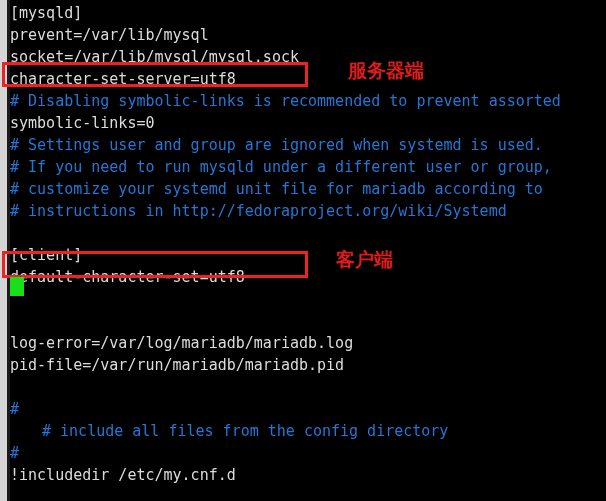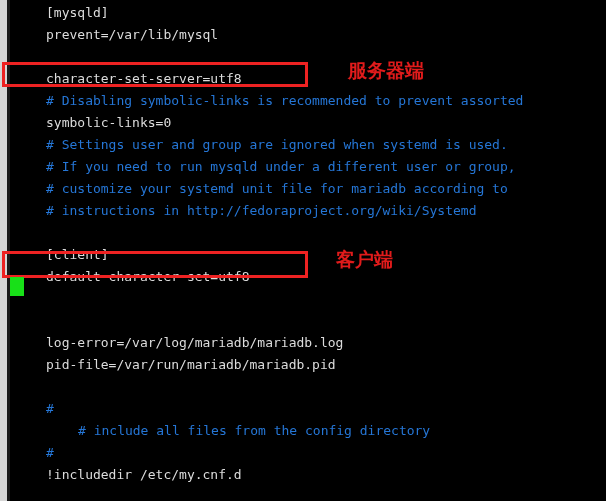--- a/index.html
+++ b/index.html
@@ -38,25 +38,24 @@
     left: 10px;
     top: 0px;
     width: 600px;
     height: 501px;
   }
   .line {
     position: absolute;
     left: 0;
     height: 22px;
     line-height: 22px;
-    font-size: 13px;
+    font-size: 15px;
     letter-spacing: 0px;
     white-space: pre;
     color: #dcdcdc;
-    margin-left: 36px;
   }
   .c-text    { color: #dcdcdc; }
   .c-comment { color: #2576d6; }
 
   
   .redbox {
     position: absolute;
     border: 3px solid #ee2222;
     box-sizing: border-box;
     background: transparent;
@@ -82,20 +81,21 @@
 <body>
 
 <div id="screen">
 
   <div id="gutter"></div>
   <div id="gutter-shadow"></div>
 
   <div id="lines">
       <div class="line c-text" style="top: 2px;">[mysqld]</div>
       <div class="line c-text" style="top: 24px;">prevent=/var/lib/mysql</div>
+      <div class="line c-text" style="top: 46px;">socket=/var/lib/mysql/mysql.sock</div>
       <div class="line c-text" style="top: 68px;">character-set-server=utf8</div>
       <div class="line c-comment" style="top: 90px;"># Disabling symbolic-links is recommended to prevent assorted</div>
       <div class="line c-text" style="top: 112px;">symbolic-links=0</div>
       <div class="line c-comment" style="top: 134px;"># Settings user and group are ignored when systemd is used.</div>
       <div class="line c-comment" style="top: 156px;"># If you need to run mysqld under a different user or group,</div>
       <div class="line c-comment" style="top: 178px;"># customize your systemd unit file for mariadb according to</div>
       <div class="line c-comment" style="top: 200px;"># instructions in http://fedoraproject.org/wiki/Systemd</div>
       <div class="line c-text" style="top: 222px;"></div>
       <div class="line c-text" style="top: 244px;">[client]</div>
       <div class="line c-text" style="top: 266px;">default-character-set=utf8</div>

